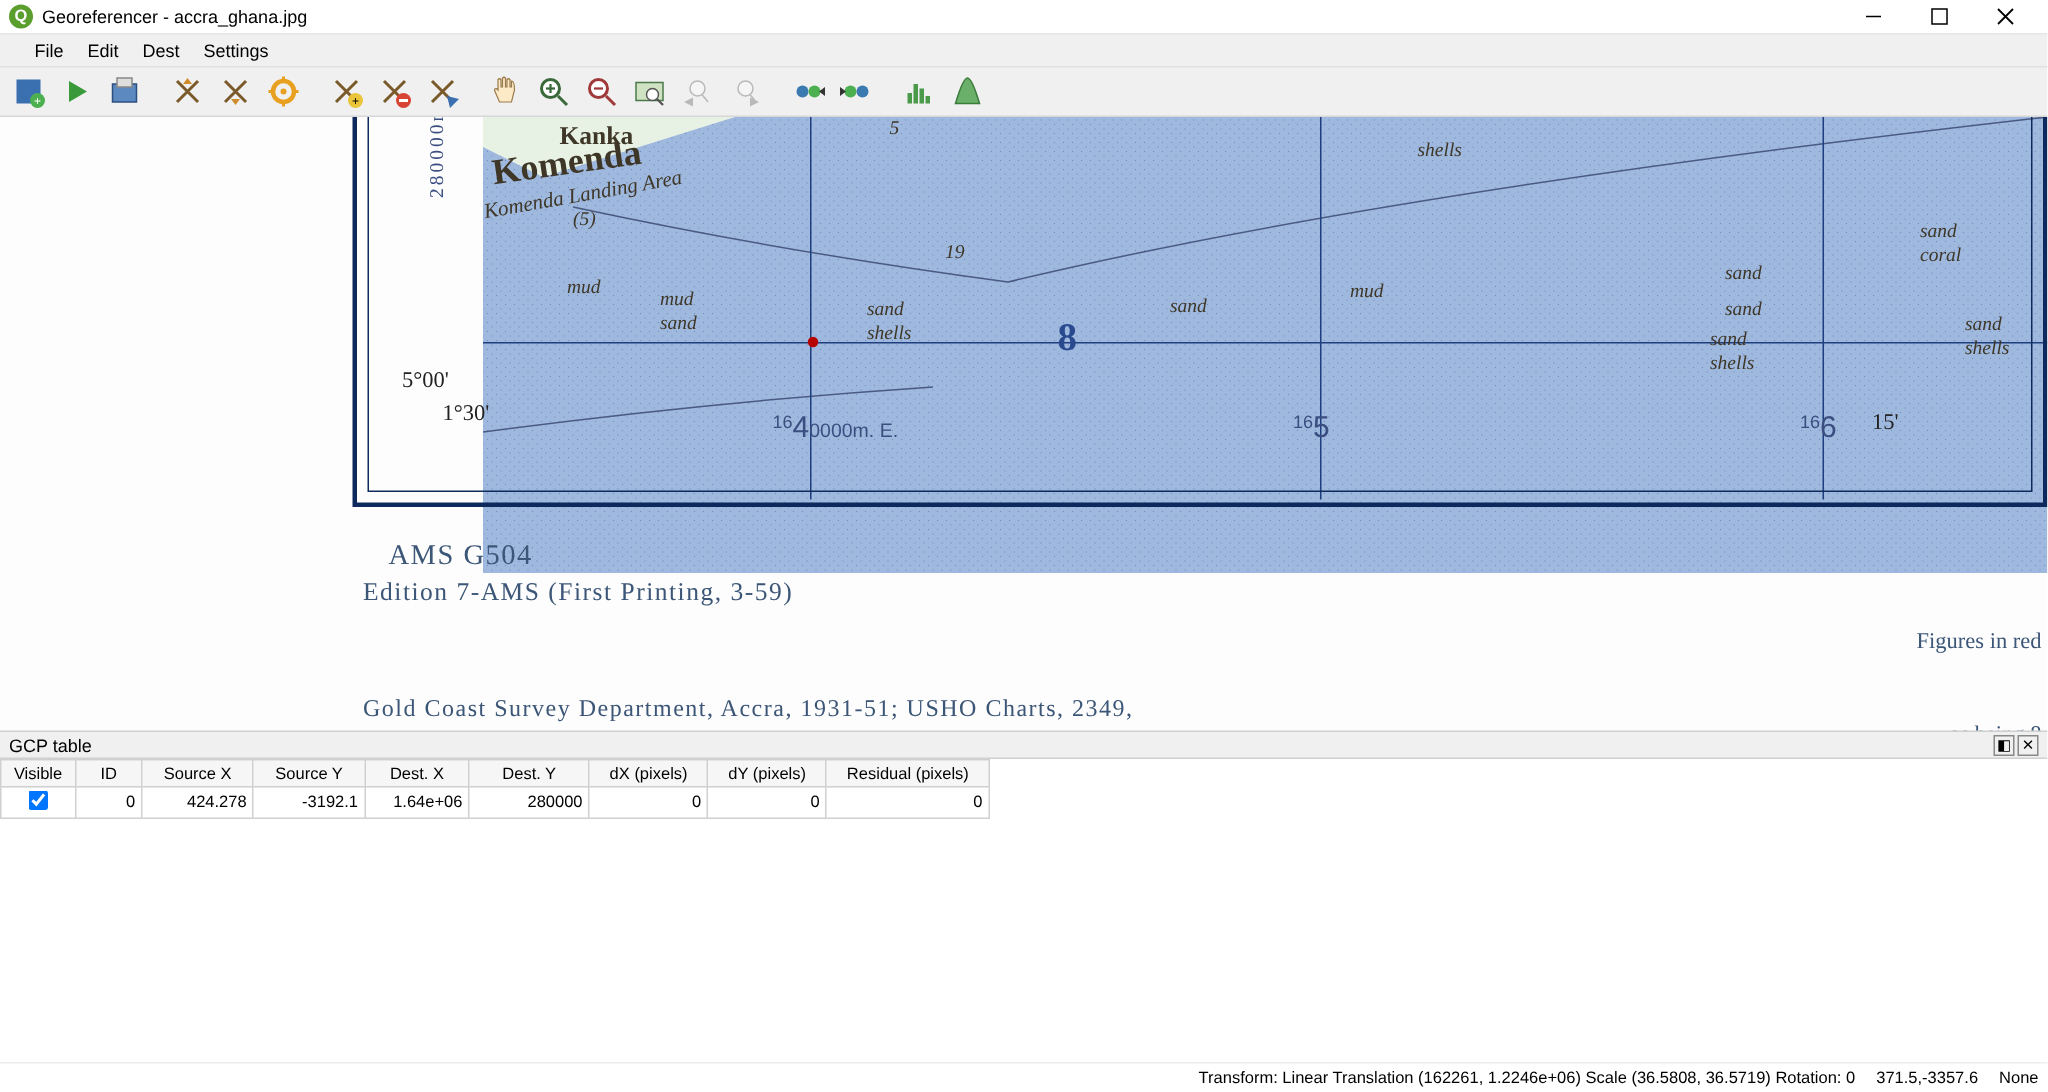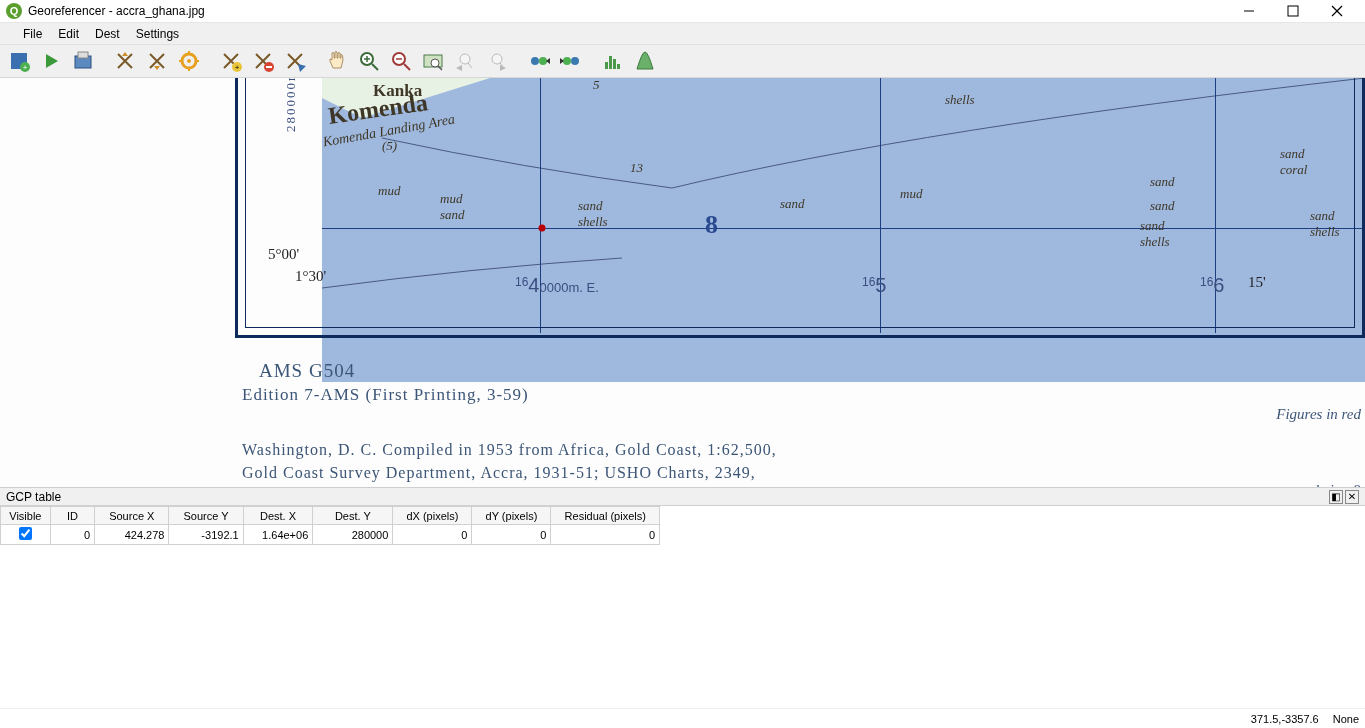--- a/index.html
+++ b/index.html
@@ -251,38 +251,37 @@
   <div class="maplabel" style="left:900px;top:108px;">mud</div>
   <div class="maplabel" style="left:945px;top:14px;">shells</div>
   <div class="maplabel" style="left:1150px;top:96px;">sand</div>
   <div class="maplabel" style="left:1280px;top:68px;white-space:pre;">sand
 coral</div>
   <div class="maplabel" style="left:1140px;top:140px;white-space:pre;">sand
 shells</div>
   <div class="maplabel" style="left:1310px;top:130px;white-space:pre;">sand
 shells</div>
   <div class="maplabel" style="left:1150px;top:120px;">sand</div>
-  <div class="maplabel" style="left:630px;top:82px;font-size:13px;">13</div>
+  <div class="maplabel" style="left:630px;top:82px;font-size:13px;">19</div>
   <div class="maplabel" style="left:593px;top:-1px;font-size:13px;">5</div>
   <div style="position:absolute;left:705px;top:132px;font-family:Georgia,serif;font-size:26px;color:#2a4a90;font-weight:bold;">8</div>
 
   <div class="ticklabel" style="left:283px;top:54px;transform:rotate(-90deg);transform-origin:left top;font-size:13px;letter-spacing:2px;">280000m. N.</div>
   <div class="ticklabel" style="left:268px;top:168px;color:#222;">5°00'</div>
   <div class="ticklabel" style="left:295px;top:190px;color:#222;">1°30'</div>
   <div class="ticklabel" style="left:515px;top:196px;"><span class="ticksmall">16</span><span style="font-size:20px">4</span><span style="font-size:13px">0000m. E.</span></div>
   <div class="ticklabel" style="left:862px;top:196px;"><span class="ticksmall">16</span><span style="font-size:20px">5</span></div>
   <div class="ticklabel" style="left:1200px;top:196px;"><span class="ticksmall">16</span><span style="font-size:20px">6</span></div>
   <div class="ticklabel" style="left:1248px;top:196px;color:#222;">15'</div>
 
-  <div class="below-text" style="right:4px;top:328px;font-size:15px;letter-spacing:0;font-style:italic;">Figures in red</div>
+  <div class="below-text" style="right:4px;top:342px;font-size:15px;letter-spacing:0;">Figures in red</div>
   <div class="below-text" style="right:4px;top:362px;font-size:15px;letter-spacing:0;margin-top:42px;">as being 8</div>
 
   <div class="below-text" style="left:259px;top:282px;font-size:19px;">AMS G504</div>
   <div class="below-text" style="left:242px;top:307px;font-size:17px;">Edition 7-AMS (First Printing, 3-59)</div>
-  <div class="below-text" style="left:242px;top:363px;font-size:16px;">Washington, D. C.  Compiled in 1953 from Africa, Gold Coast, 1:62,500,</div>
   <div class="below-text" style="left:242px;top:386px;font-size:16px;">Gold Coast Survey Department, Accra, 1931-51; USHO Charts, 2349,</div>
 </div>
 
 <div class="gcp-title">
   <span>GCP table</span>
   <div class="spacer"></div>
   <div class="panelbtn">◧</div>
   <div class="panelbtn">✕</div>
 </div>
 <div class="gcp-area">
@@ -310,15 +309,16 @@
         <td>280000</td>
         <td>0</td>
         <td>0</td>
         <td>0</td>
       </tr>
     </tbody>
   </table>
 </div>
 
 <div class="statusbar">
+  <span>Transform: Linear Translation (162261, 1.2246e+06) Scale (36.5808, 36.5719) Rotation: 0</span>
   <span>371.5,-3357.6</span>
   <span>None</span>
 </div>
 
 </body></html>

